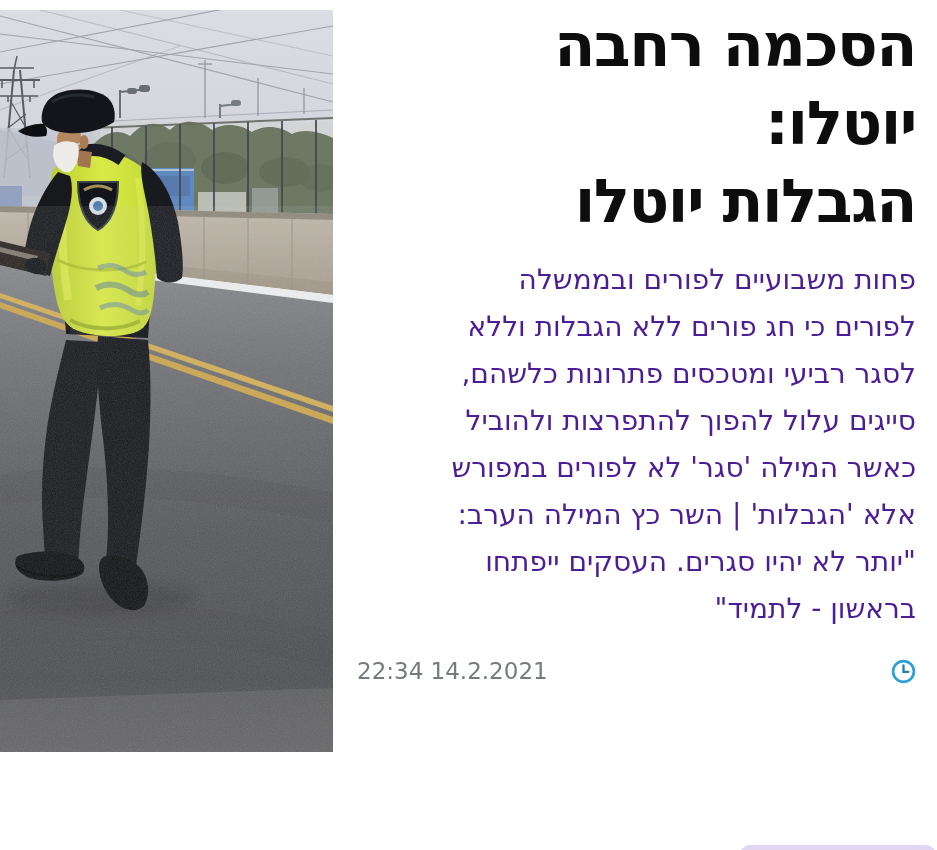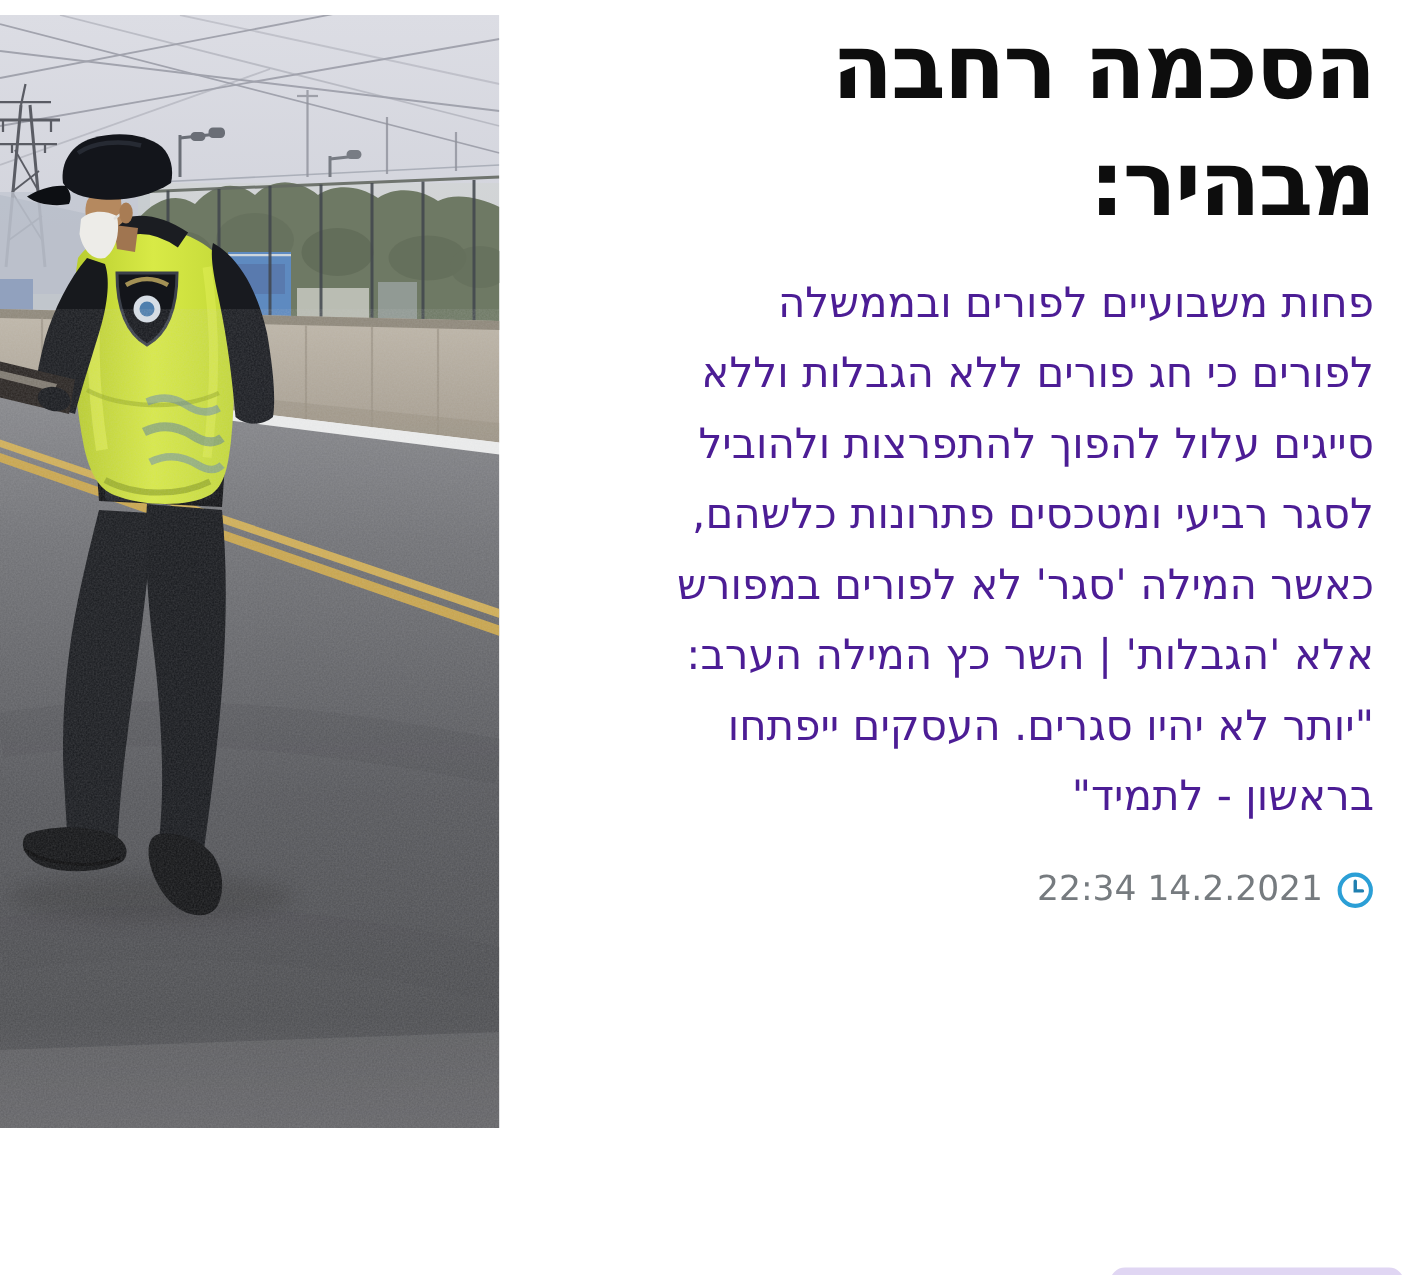--- a/index.html
+++ b/index.html
@@ -34,21 +34,21 @@
   }
   .headline span { display: block; }
   .summary {
     margin: 16px 0 0 0;
     font-size: 28px; line-height: 47px;
     color: #4c1d95; font-weight: 400;
   }
   .summary span { display: block; }
   .meta {
     margin-top: 26px; margin-left: -14px;
-    display: flex; align-items: center; justify-content: flex-start;
+    display: flex; align-items: center; justify-content: space-between;
     gap: 9px;
   }
   .meta .clock { width: 25px; height: 25px; flex: 0 0 auto; }
   .meta time { font-size: 23px; color: #767b7f; direction: ltr; unicode-bidi: embed; }
 
   
   .tag-pill {
     position: absolute; top: 845px; left: 740px;
     width: 196px; height: 14px;
     background: #e0d6f3;
@@ -266,27 +266,28 @@
         <path d="M52,92 C62,85 80,83 94,87" stroke="#2c3039" stroke-width="3" fill="none" opacity="0.8"></path>
       </g>
 
       <rect x="0" y="196" width="333" height="546" filter="url(#noise)" opacity="0.5"></rect>
     </svg>
   </figure>
 
   <article class="content">
     <h1 class="headline">
       <span>הסכמה רחבה</span>
-      <span>מבהיר:</span>
+      <span>יוטלו:</span>
+      <span>הגבלות יוטלו</span>
     </h1>
     <p class="summary">
       <span>פחות משבועיים לפורים ובממשלה</span>
       <span>לפורים כי חג פורים ללא הגבלות וללא</span>
+      <span>לסגר רביעי ומטכסים פתרונות כלשהם,</span>
       <span>סייגים עלול להפוך להתפרצות ולהוביל</span>
-      <span>לסגר רביעי ומטכסים פתרונות כלשהם,</span>
       <span>כאשר המילה 'סגר' לא לפורים במפורש</span>
       <span>אלא 'הגבלות' | השר כץ המילה הערב:</span>
       <span>"יותר לא יהיו סגרים. העסקים ייפתחו</span>
       <span>בראשון - לתמיד"</span>
     </p>
     <div class="meta">
       <svg class="clock" viewBox="0 0 24 24">
         <circle cx="12" cy="12" r="10" fill="#ffffff" stroke-width="2.6" stroke="#2b9fd6"></circle>
         <path d="M12,6.2 L12,12.4 L16.6,12.4" fill="none" stroke-width="2.2" stroke-linecap="round" stroke="#1f7fb0"></path>
       </svg>

